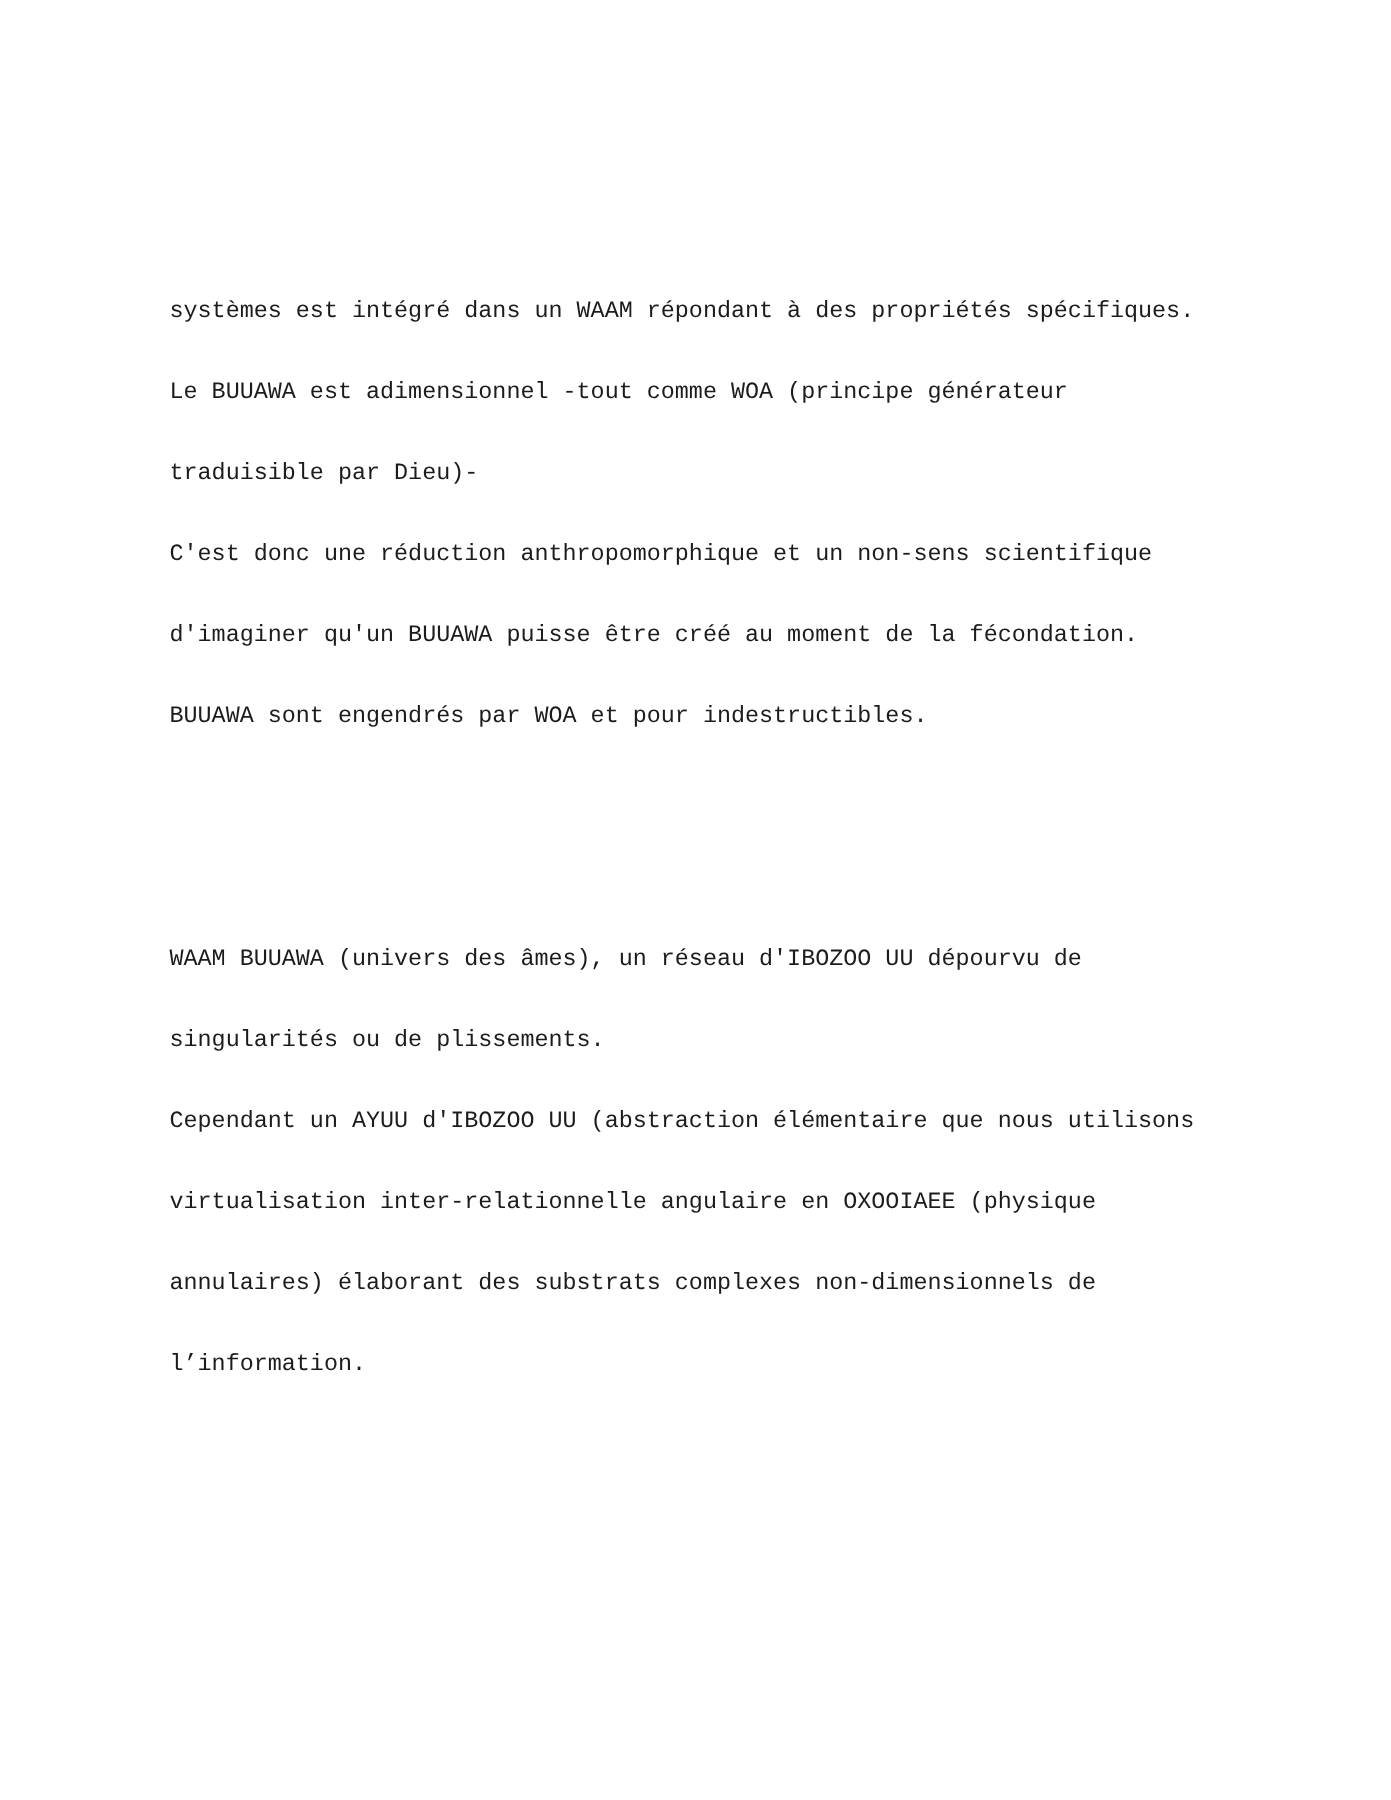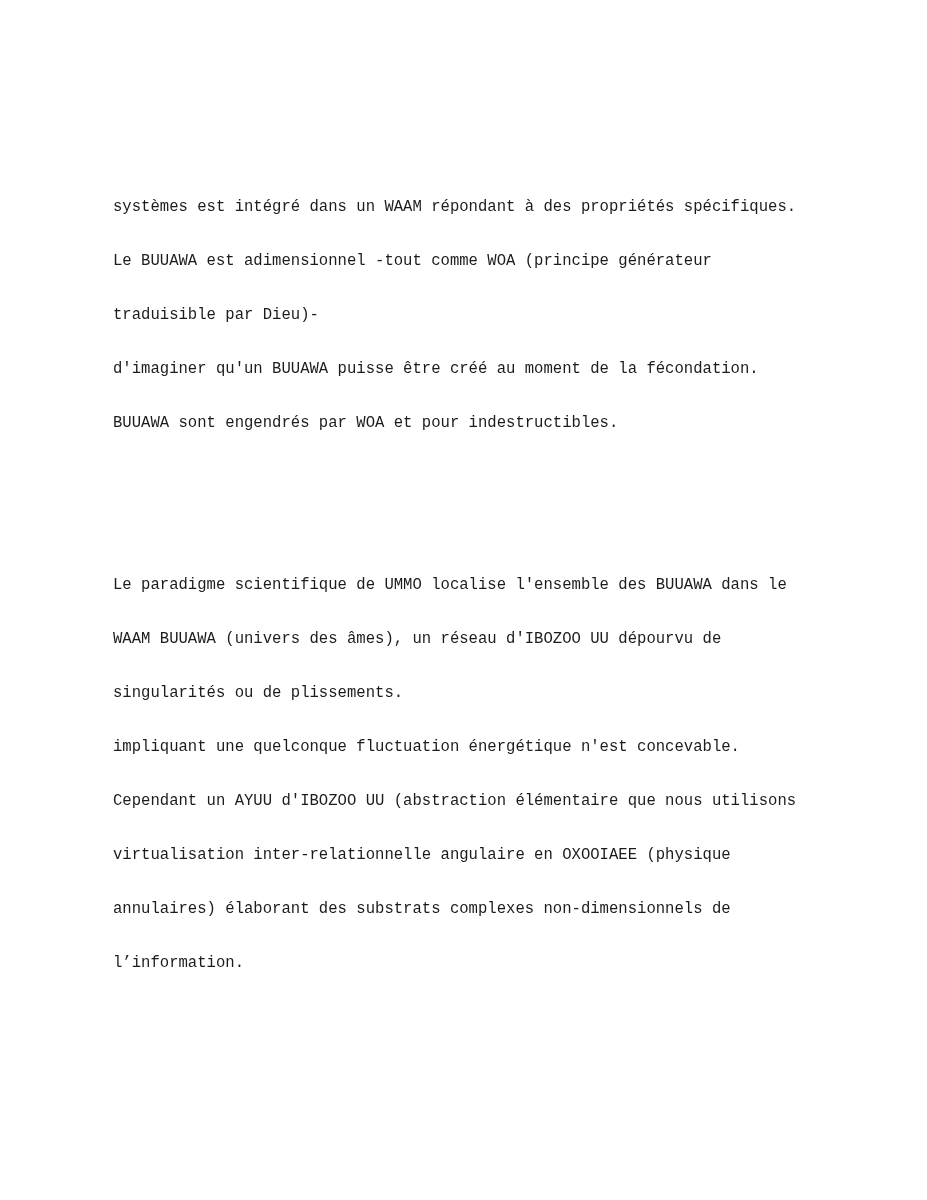--- a/index.html
+++ b/index.html
@@ -44,29 +44,28 @@
 </head>
 <body>
 
 <div class="page">
   <div class="text-block">
 
     <div class="paragraph">
       <span class="line">systèmes est intégré dans un WAAM répondant à des propriétés spécifiques.</span>
       <span class="line">Le BUUAWA est adimensionnel -tout comme WOA (principe générateur</span>
       <span class="line">traduisible par Dieu)-</span>
+      <span class="line">C'est donc une réduction anthropomorphique et un non-sens scientifique</span>
       <span class="line">d'imaginer qu'un BUUAWA puisse être créé au moment de la fécondation.</span>
       <span class="line">BUUAWA sont engendrés par WOA et pour indestructibles.</span>
     </div>
 
     <div class="paragraph">
-      <span class="line">Le paradigme scientifique de UMMO localise l'ensemble des BUUAWA dans le</span>
       <span class="line">WAAM BUUAWA (univers des âmes), un réseau d'IBOZOO UU dépourvu de</span>
       <span class="line">singularités ou de plissements.</span>
-      <span class="line">impliquant une quelconque fluctuation énergétique n'est concevable.</span>
       <span class="line">Cependant un AYUU d'IBOZOO UU (abstraction élémentaire que nous utilisons</span>
       <span class="line">virtualisation inter-relationnelle angulaire en OXOOIAEE (physique</span>
       <span class="line">annulaires) élaborant des substrats complexes non-dimensionnels de</span>
       <span class="line">l’information.</span>
       
       
       
       
       
       

